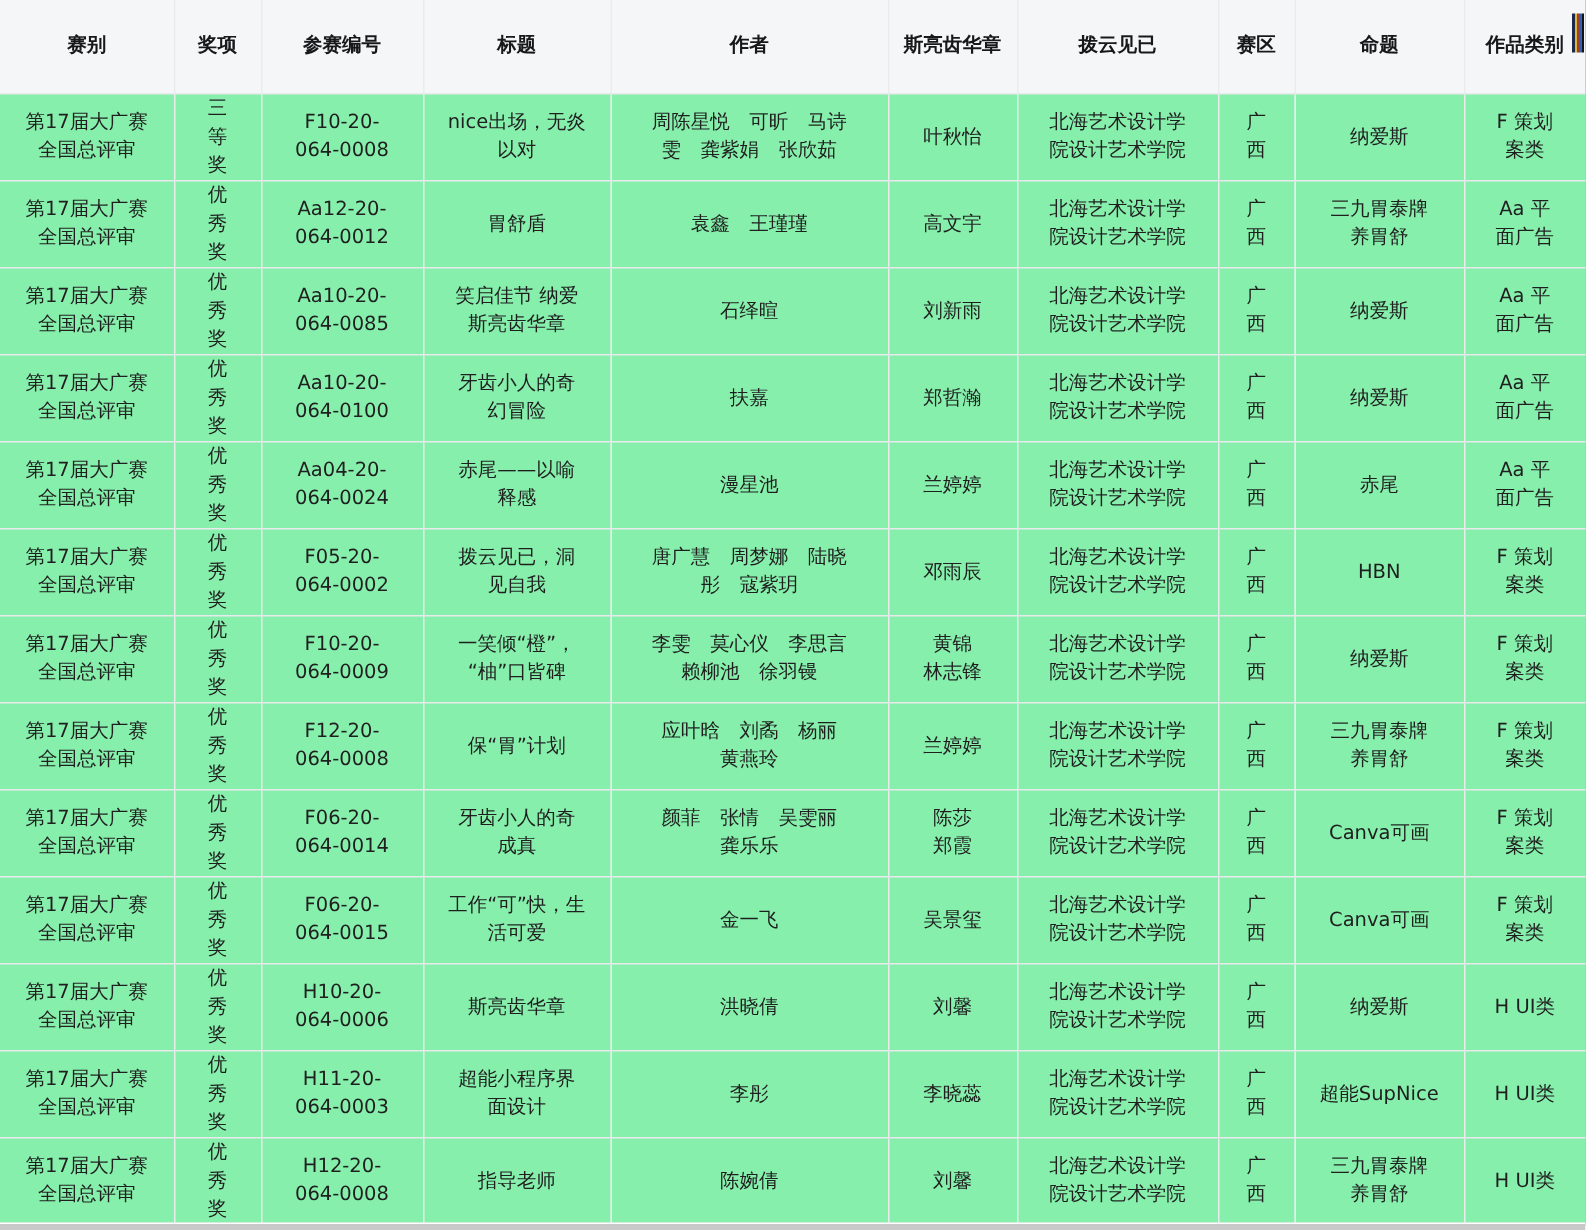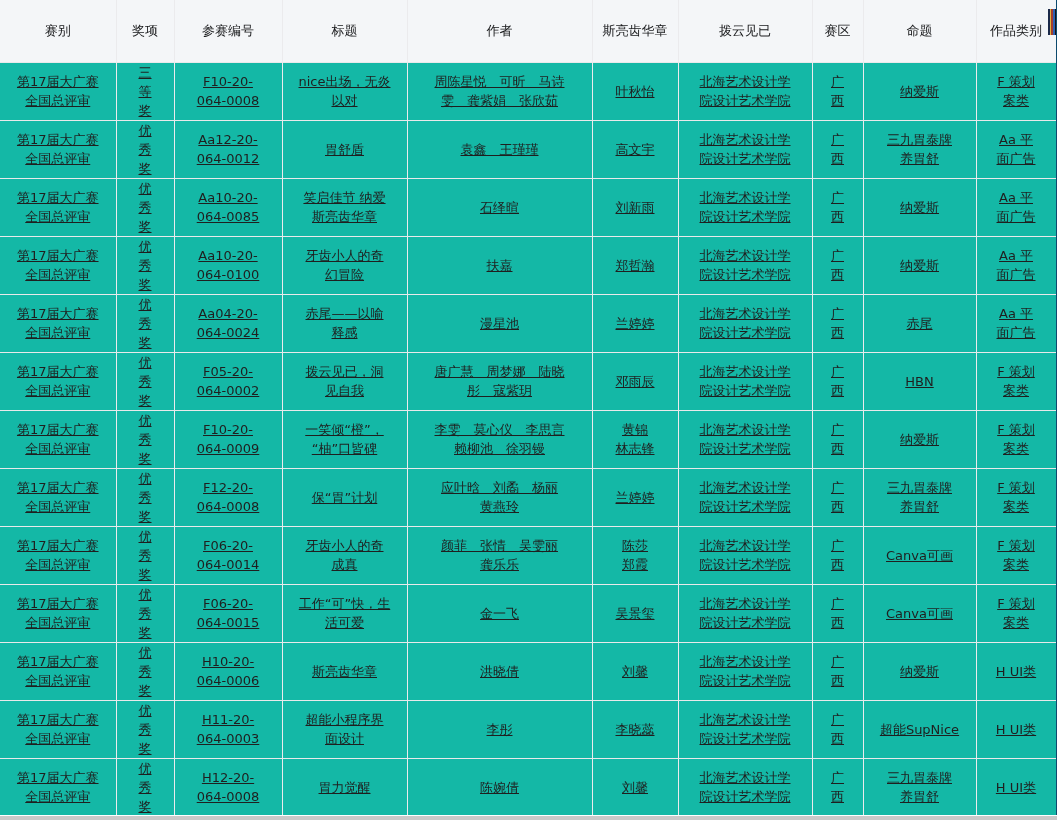--- a/index.html
+++ b/index.html
@@ -25,31 +25,30 @@
     vertical-align: middle;
     padding: 0 10px;
     font-size: 13px;
     line-height: 19px;
     white-space: pre-wrap;
     overflow: visible;
     box-sizing: border-box;
   }
   .award-table thead th {
     background: #f4f6f8;
-    font-weight: normal;
+    font-weight: bold;
     height: 62px;
     color: #17181a;
   }
   .award-table tbody tr {
     height: 58px;
-    background: #14b8a6;
-    text-decoration: underline;
+    background: #86efac;
   }
   .award-table th:last-child, .award-table td:last-child {
-    border-right: 3px solid #0c4a6e;
+    border-right: 1px solid #0c4a6e;
   }
   
   .award-table td[data-field="award"] {
     line-height: 19px;
     padding: 0 4px;
   }
   .hscrollbar {
     position: absolute;
     left: 0;
     bottom: 0;
@@ -348,21 +347,21 @@
     <td data-field="category">H UI类</td>
   </tr>
       <tr>
     <td data-field="league">第17届大广赛
 全国总评审</td>
     <td data-field="award">优
 秀
 奖</td>
     <td data-field="code">H12-20-
 064-0008</td>
-    <td data-field="title">胃力觉醒</td>
+    <td data-field="title">指导老师</td>
     <td data-field="authors">陈婉倩</td>
     <td data-field="advisor">刘馨</td>
     <td data-field="school">北海艺术设计学
 院设计艺术学院</td>
     <td data-field="region">广
 西</td>
     <td data-field="topic">三九胃泰牌
 养胃舒</td>
     <td data-field="category">H UI类</td>
   </tr>

